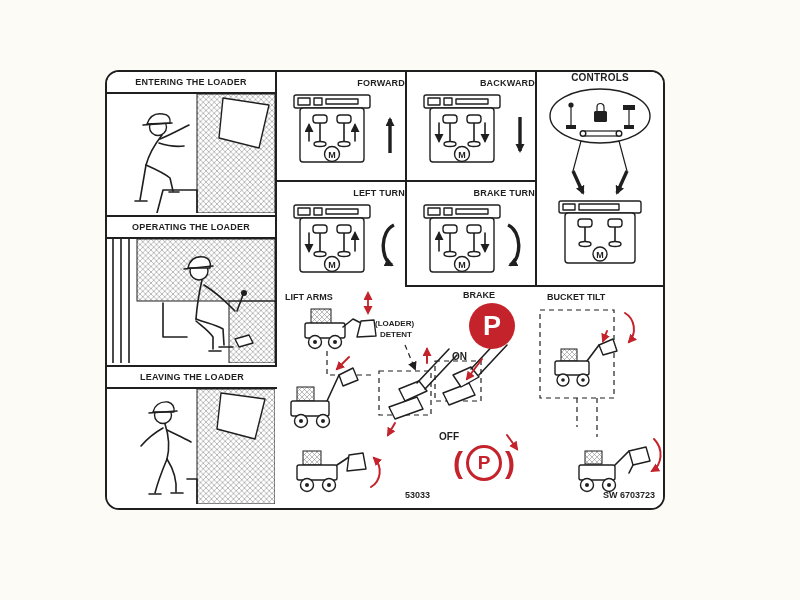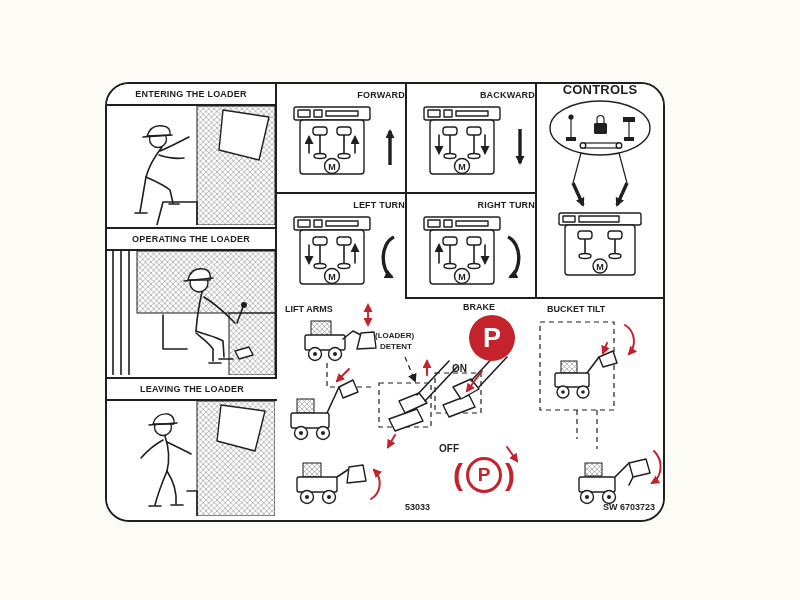--- a/index.html
+++ b/index.html
@@ -1,19 +1,19 @@
 <!DOCTYPE html>
 <html><head>
 <meta charset="utf-8">
 <style>
   *{box-sizing:border-box;margin:0;padding:0}
   html,body{width:800px;height:600px}
   body{background:#fcfbf6;font-family:"Liberation Sans",sans-serif;position:relative;overflow:hidden;color:#1f1f1f}
-  .decal{position:absolute;left:105px;top:82px;width:560px;height:440px;background:#fff;
-         border:2px solid #1f1f1f;border-radius:24px;overflow:hidden}
+  .decal{position:absolute;left:105px;top:70px;width:560px;height:440px;background:#fff;
+         border:2px solid #1f1f1f;border-radius:14px;overflow:hidden}
   .panel{position:absolute;background:#fff}
   .bR{border-right:2px solid #1f1f1f}
   .bB{border-bottom:2px solid #1f1f1f}
   .ptitle{font-weight:bold;font-size:9px;letter-spacing:.2px;line-height:11px}
   .tc{text-align:center;padding-top:5px}
   .tl{text-align:right;padding:6px 0 0 16px}
   .rule{border-bottom:2px solid #1f1f1f;padding-bottom:4px}
   svg{display:block}
   .cons{margin:4px auto 0 auto}
   
@@ -199,21 +199,21 @@
         <circle class="fw" cx="54" cy="61" r="7.5"></circle>
         <text class="svgtxt" x="54" y="64.5" font-size="9" text-anchor="middle">M</text>
       </g>
       <path class="ln" d="M31,30 L31,48" marker-end="url(#mkL)"></path>
       <path class="ln" d="M77,48 L77,30" marker-end="url(#mkL)"></path>
       <path class="thk" d="M116,22 C102,28 102,56 114,62" marker-end="url(#mkL)"></path>
     </svg>
   </div>
 
   <div class="panel bR bB" style="left:300px;top:110px;width:130px;height:105px">
-    <div class="ptitle tl">RIGHT TURN</div>
+    <div class="ptitle tl">BRAKE TURN</div>
     <svg class="cons" width="126" height="82" viewBox="0 0 126 82">
       <defs>
           <marker id="mkR" markerUnits="userSpaceOnUse" markerWidth="10" markerHeight="10" refX="7" refY="4.5" orient="auto">
         <path d="M0,0 L9,4.5 L0,9 Z" fill="#1f1f1f"></path>
           </marker>
         </defs>
       <g>
         <rect class="fw" x="16" y="2" width="76" height="13" rx="2"></rect>
         <rect class="fw" x="20" y="5" width="12" height="7"></rect>
           <rect class="fw" x="36" y="5" width="8" height="7"></rect>
@@ -227,21 +227,21 @@
         <circle class="fw" cx="54" cy="61" r="7.5"></circle>
         <text class="svgtxt" x="54" y="64.5" font-size="9" text-anchor="middle">M</text>
       </g>
       <path class="ln" d="M31,48 L31,30" marker-end="url(#mkR)"></path>
       <path class="ln" d="M77,30 L77,48" marker-end="url(#mkR)"></path>
       <path class="thk" d="M100,22 C114,28 114,56 102,62" marker-end="url(#mkR)"></path>
     </svg>
   </div>
 
   <div class="panel bB" style="left:430px;top:0;width:126px;height:215px">
-    <div class="ptitle tc" style="font-size:13px;padding-top:0">CONTROLS</div>
+    <div class="ptitle tc" style="font-size:10px;padding-top:0">CONTROLS</div>
     <svg width="126" height="186" viewBox="0 0 126 186">
       <defs>
           <marker id="mkA" markerUnits="userSpaceOnUse" markerWidth="11" markerHeight="11" refX="7" refY="4.5" orient="auto">
         <path d="M0,0 L9,4.5 L0,9 Z" fill="#1f1f1f"></path>
           </marker>
         </defs>
       <ellipse class="fw" cx="63" cy="33" rx="50" ry="27"></ellipse>
       <g>
         <rect class="fd" x="57" y="28" width="13" height="11" rx="1.5"></rect>
         <path class="ln2" d="M60,28 v-4 a3.5,3.5 0 0 1 7,0 v4"></path>

